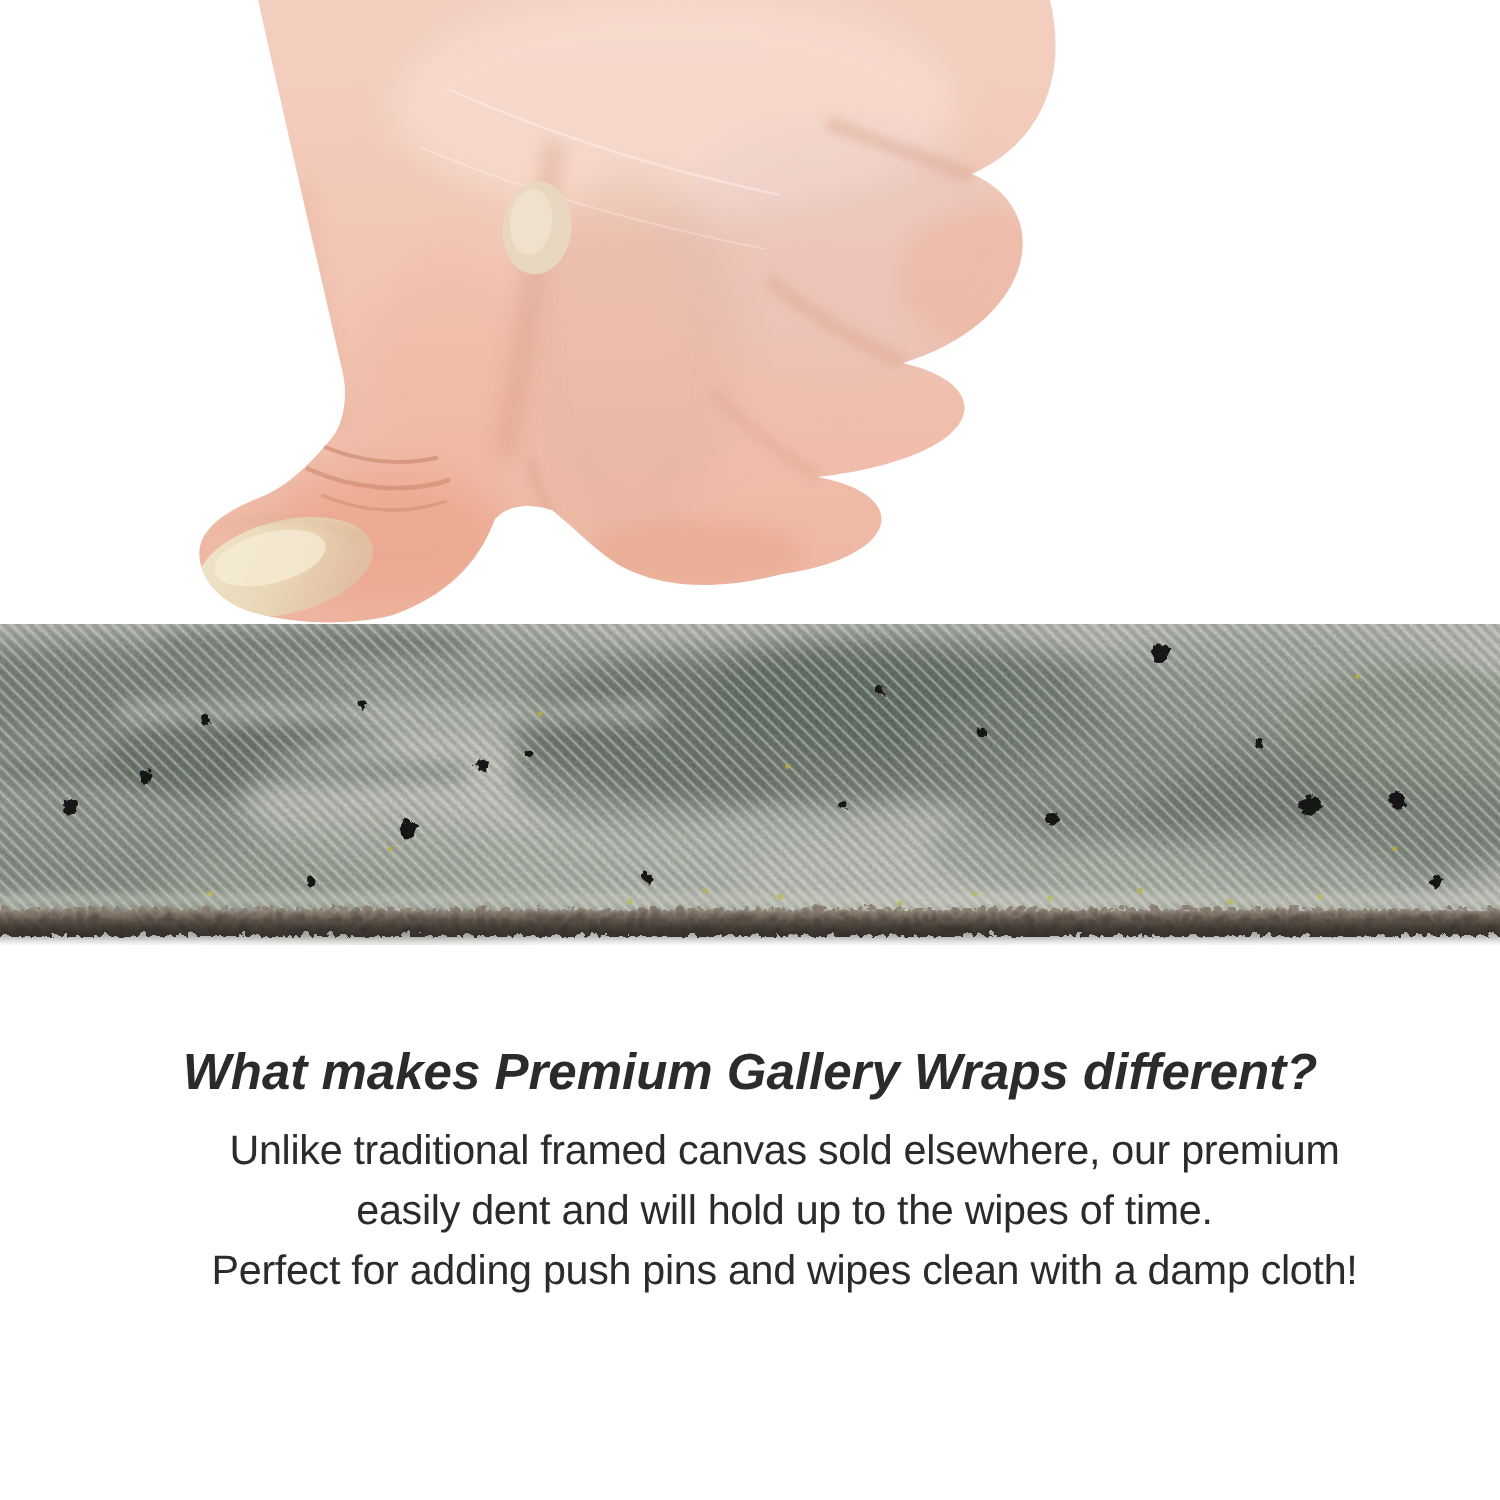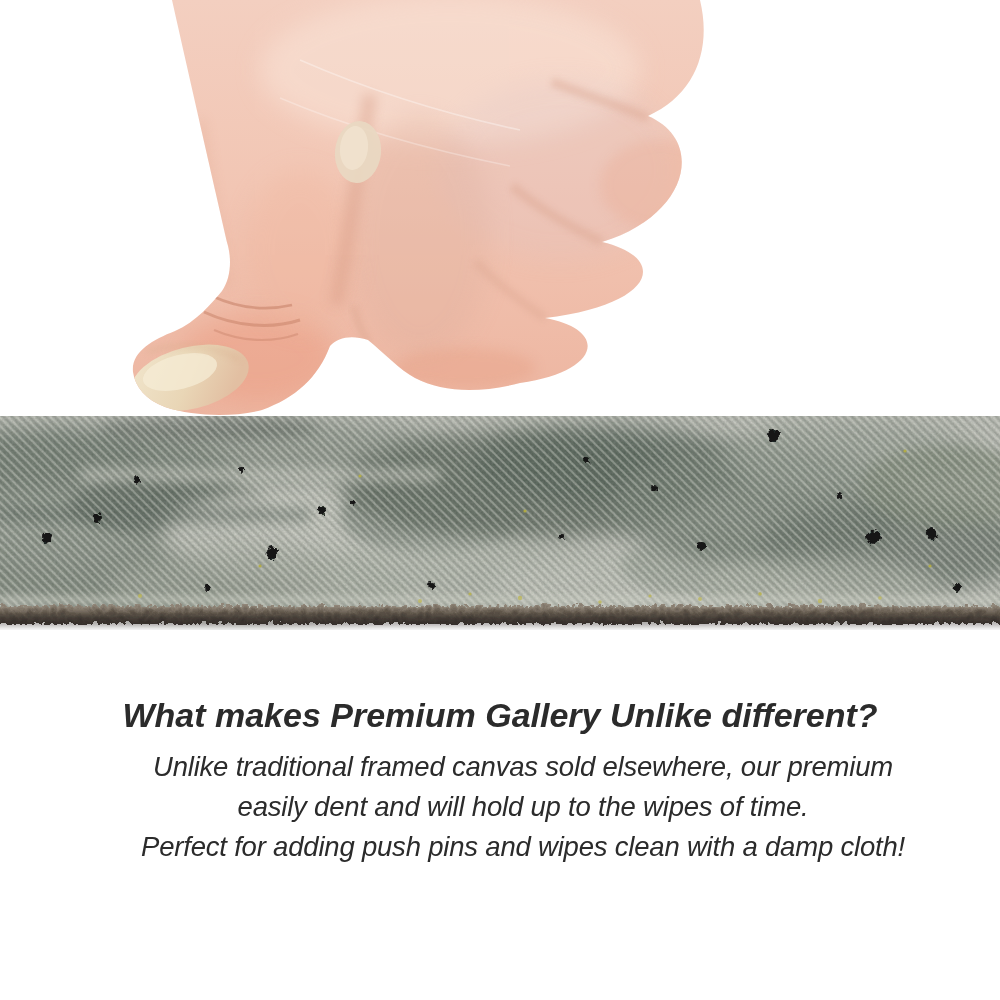--- a/index.html
+++ b/index.html
@@ -11,21 +11,21 @@
   .canvas-strip{position:absolute;top:416px;left:0;width:1000px;height:214px;z-index:1;}
   .info-block{
     position:absolute;top:696px;left:0;width:1000px;z-index:2;
     text-align:center;color:#2b2b2b;
   }
   .heading{
     font-size:34px;font-style:italic;font-weight:600;
     letter-spacing:0;margin:0 0 12px 0;color:#2b2b2b;
   }
   .line{
-    font-size:27.5px;font-style:italic;font-weight:500;
+    font-size:27.5px;font-weight:500;
     line-height:40px;margin:0;letter-spacing:-0.2px;color:#2b2b2b;padding-left:46px;
   }
 </style>
 </head>
 <body>
 
 <div class="stage">
 
   <div class="hand-wrap">
     <svg width="1000" height="424" viewBox="0 0 1000 424" role="img" aria-label="Hand pressing its thumb down onto the canvas edge">
@@ -223,19 +223,19 @@
         <circle cx="905" cy="35" r="1.6"></circle>
       </g>
 
       <rect x="0" y="180" width="1000" height="7" fill="#cfd1c6" opacity="0.45" filter="url(#cb3)"></rect>
       <rect x="-6" y="188" width="1012" height="18" fill="url(#edgeGrad)" filter="url(#rough)"></rect>
       <rect x="-6" y="202" width="1012" height="8" fill="#39332d" opacity="0.45" filter="url(#cb3)"></rect>
     </svg>
   </div>
 
   <div class="info-block">
-    <h1 class="heading">What makes Premium Gallery Unlike different?</h1>
+    <h1 class="heading">What makes Premium Gallery Wraps different?</h1>
     <p class="line">Unlike traditional framed canvas sold elsewhere, our premium</p>
     <p class="line">easily dent and will hold up to the wipes of time.</p>
     <p class="line">Perfect for adding push pins and wipes clean with a damp cloth!</p>
   </div>
 
 </div>
 
 </body></html>

